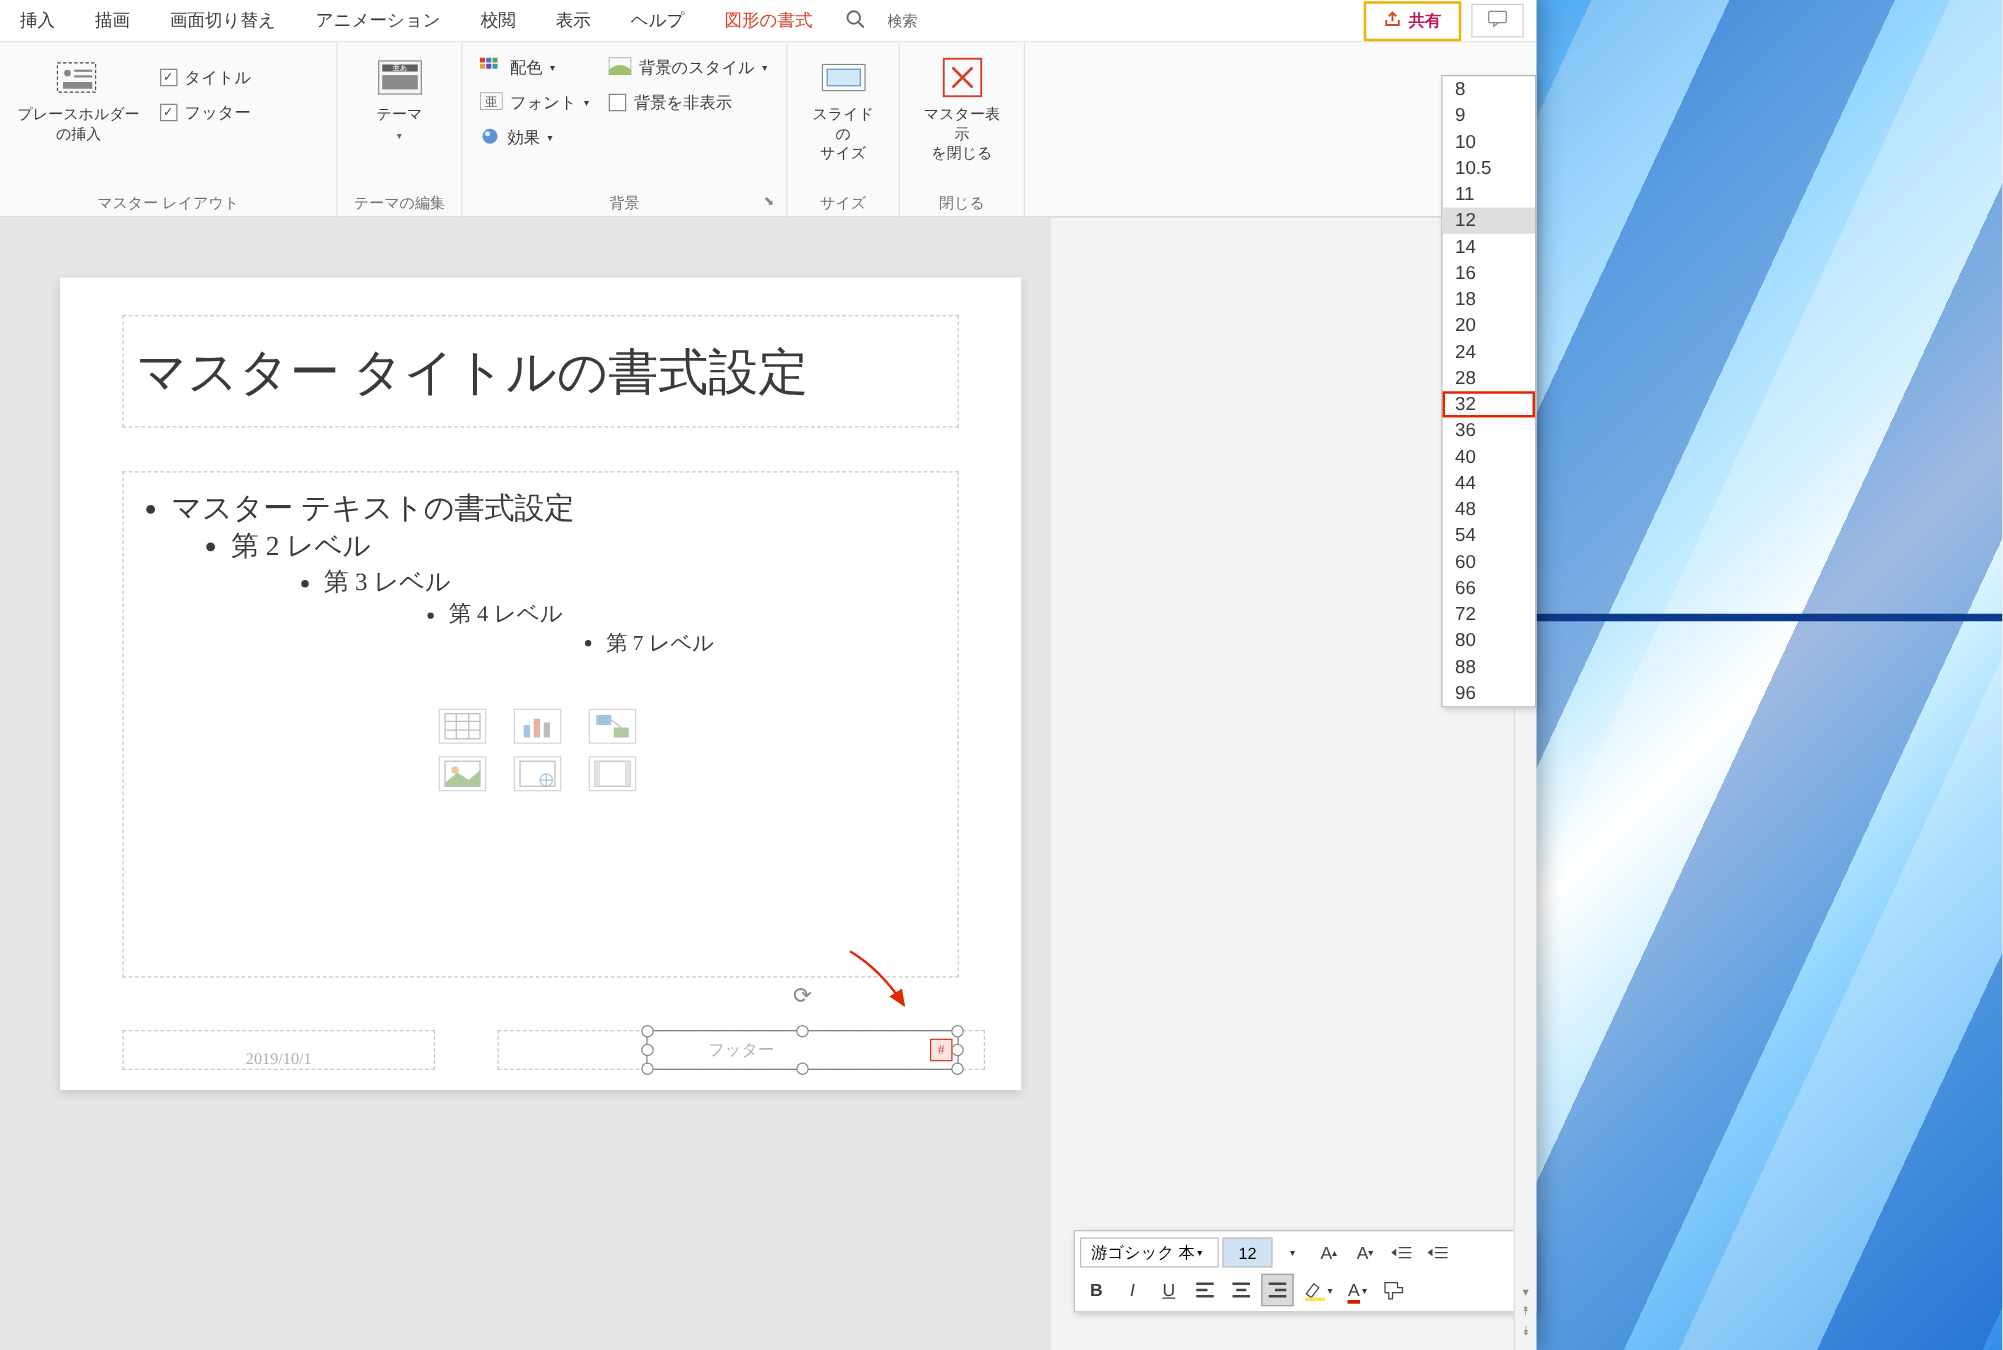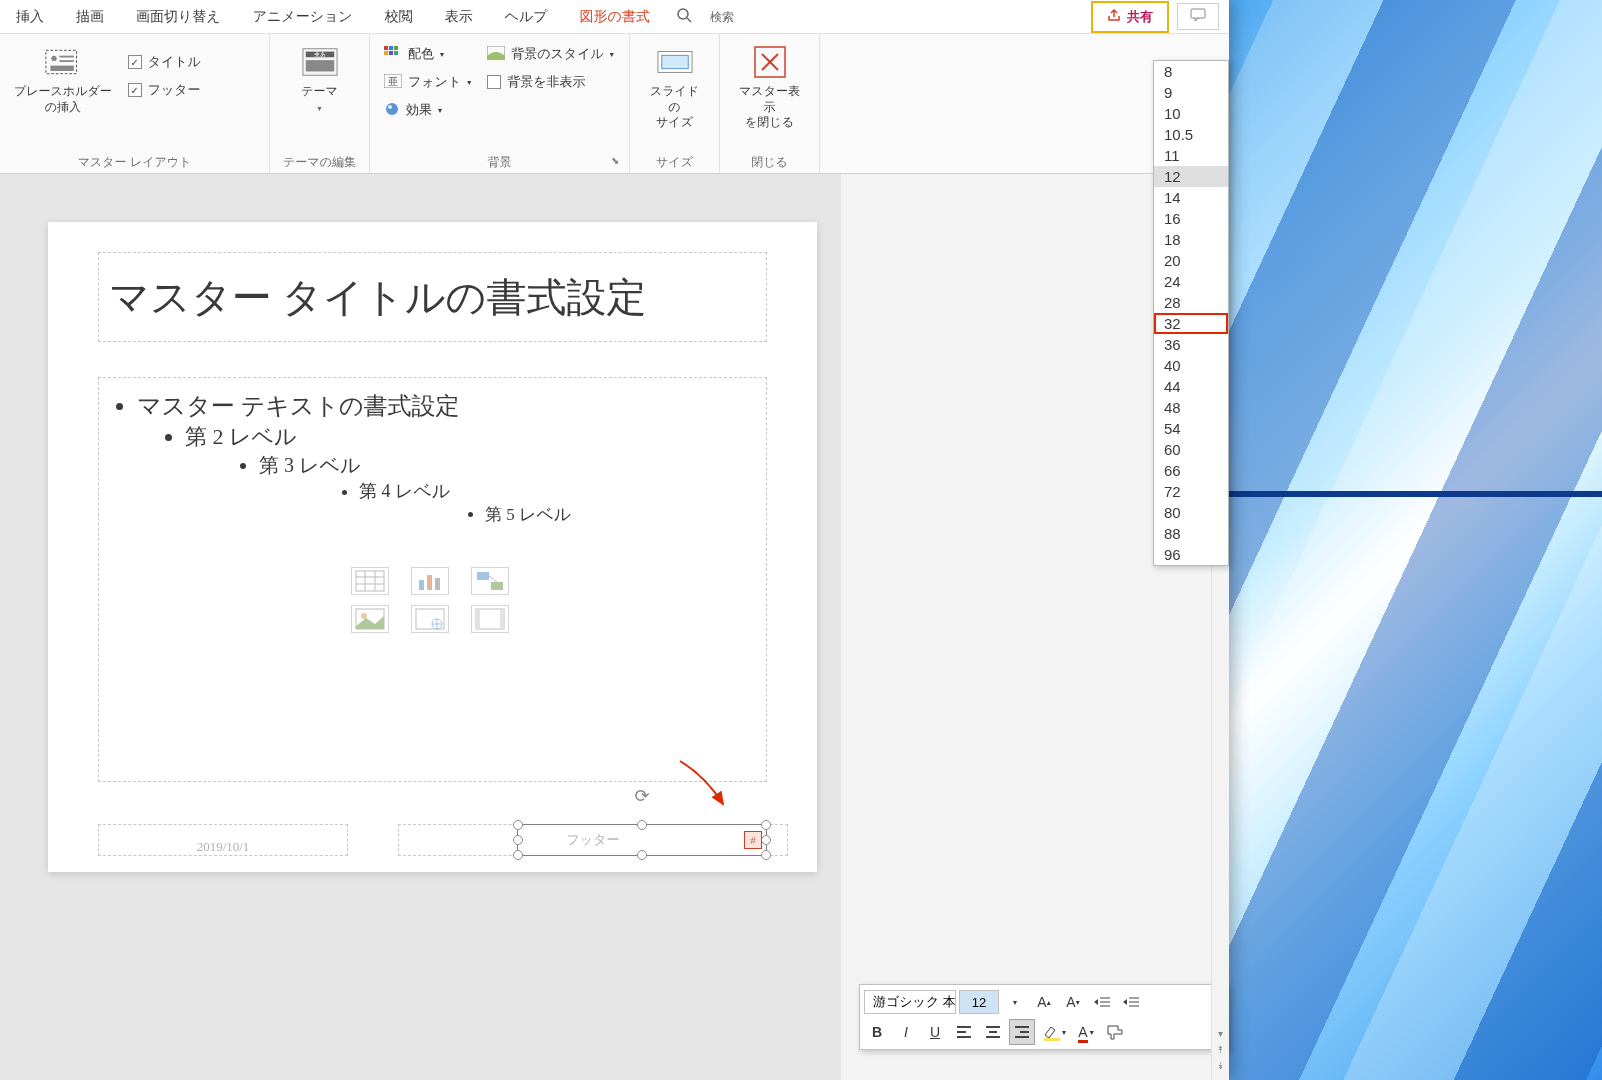--- a/index.html
+++ b/index.html
@@ -320,21 +320,21 @@
       justify-content: center;
       color: #3a3a3a;
       font-size: 14px;
       padding: 0 4px;
     }
     .mini-btn.pressed {
       background: #dadada;
       border: 1px solid #a0a0a0;
     }
     .font-name-box {
-      width: 92px;
+      width: 111px;
       height: 24px;
       border: 1px solid #c0c0c0;
       padding: 2px 8px;
       display:flex;
       align-items:center;
       font-size: 13px;
       overflow: hidden;
       white-space: nowrap;
     }
     .font-size-box {
@@ -609,21 +609,21 @@
       <div class="placeholder content-ph">
         <ul>
           <li class="lvl1"><span>マスター テキストの書式設定</span>
             <ul>
                 <li class="lvl2"><span>第 2 レベル</span>
               <ul>
                     <li class="lvl3"><span>第 3 レベル</span>
                 <ul>
                         <li class="lvl4"><span>第 4 レベル</span>
                   <ul>
-                            <li class="lvl5"><span>第 5 レベル</span></li>
+                            <li class="lvl5"><span>第 7 レベル</span></li>
                           </ul>
                 </li>
                       </ul>
               </li>
                   </ul>
             </li>
               </ul>
           </li>
         </ul>
         <div class="content-icons">

